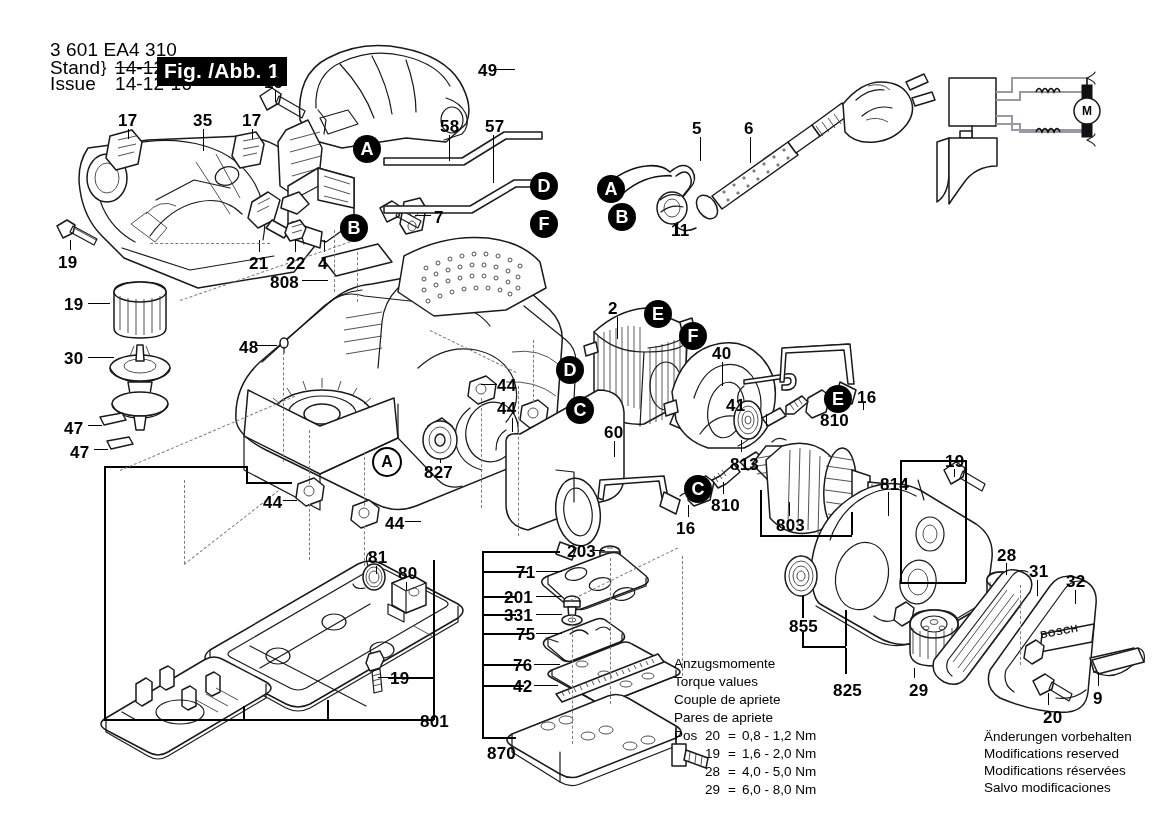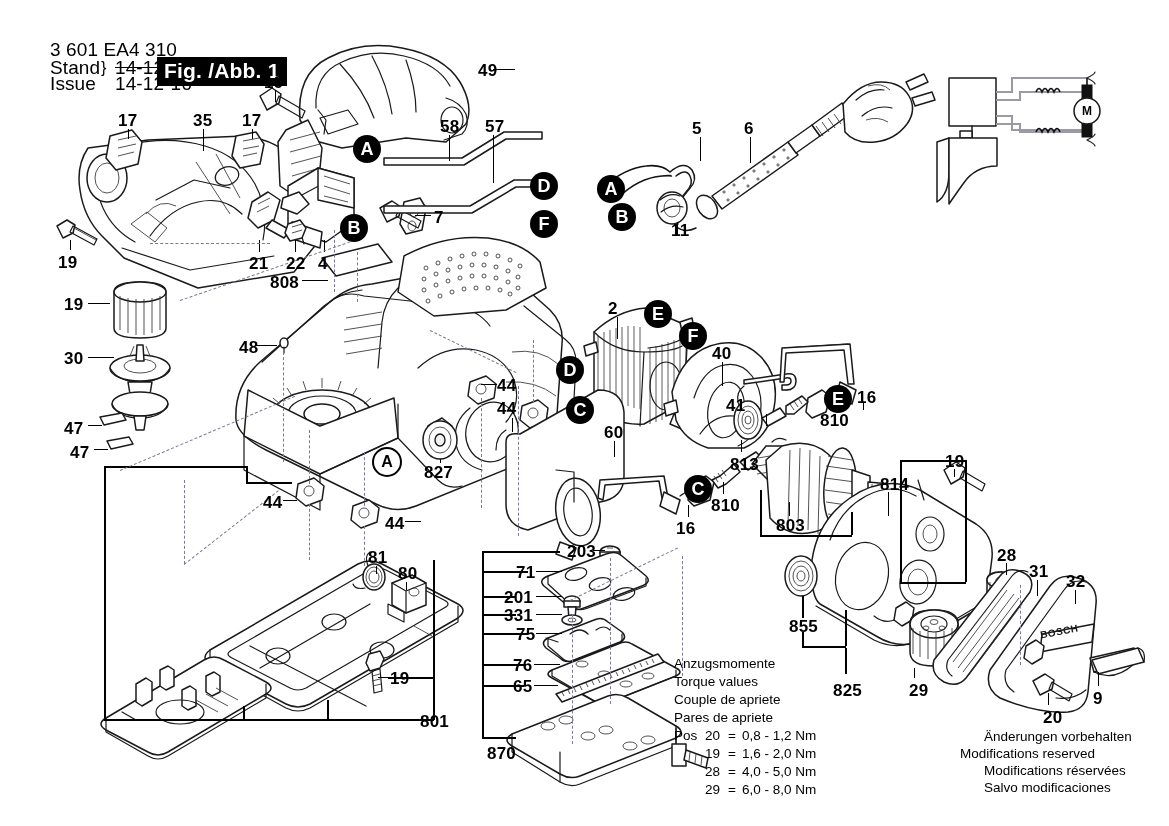--- a/index.html
+++ b/index.html
@@ -813,21 +813,21 @@
 
   <div class="leg" style="left:705px;top:763px">28</div>
   <div class="leg" style="left:728px;top:763px">=</div>
   <div class="leg" style="left:742px;top:763px">4,0 - 5,0 Nm</div>
 
   <div class="leg" style="left:705px;top:781px">29</div>
   <div class="leg" style="left:728px;top:781px">=</div>
   <div class="leg" style="left:742px;top:781px">6,0 - 8,0 Nm</div>
 
   <div class="leg tight" style="left:984px;top:728px">Änderungen vorbehalten</div>
-  <div class="leg tight" style="left:960px;top:745px">Modifications reserved</div>
+  <div class="leg tight" style="left:984px;top:745px">Modifications reserved</div>
   <div class="leg tight" style="left:984px;top:762px">Modifications réservées</div>
   <div class="leg tight" style="left:984px;top:779px">Salvo modificaciones</div>
 
   <div style="position:absolute;left:1040px;top:626px;font-size:10px;font-weight:bold;letter-spacing:.5px;transform:rotate(-11deg);color:#1a1a1a">BOSCH</div>
 
   <div style="position:absolute;left:1082px;top:104px;font-size:12px;font-weight:bold">M</div>
 
   <div id="callout-layer">
       <div class="num" style="left: 478px; top: 62px;">49</div>
       <div class="num" style="left: 264px; top: 74px;">19</div>
@@ -872,21 +872,21 @@
       <div class="num" style="left: 1066px; top: 573px;">32</div>
       <div class="num" style="left: 368px; top: 549px;">81</div>
       <div class="num" style="left: 398px; top: 565px;">80</div>
       <div class="num" style="left: 567px; top: 543px;">203</div>
       <div class="num" style="left: 516px; top: 564px;">71</div>
       <div class="num" style="left: 504px; top: 589px;">201</div>
       <div class="num" style="left: 504px; top: 607px;">331</div>
       <div class="num" style="left: 516px; top: 626px;">75</div>
       <div class="num" style="left: 789px; top: 618px;">855</div>
       <div class="num" style="left: 513px; top: 657px;">76</div>
-      <div class="num" style="left: 513px; top: 678px;">65</div>
+      <div class="num" style="left: 513px; top: 678px;">42</div>
       <div class="num" style="left: 390px; top: 670px;">19</div>
       <div class="num" style="left: 833px; top: 682px;">825</div>
       <div class="num" style="left: 909px; top: 682px;">29</div>
       <div class="num" style="left: 1093px; top: 690px;">9</div>
       <div class="num" style="left: 420px; top: 713px;">801</div>
       <div class="num" style="left: 1043px; top: 709px;">20</div>
       <div class="num" style="left: 487px; top: 745px;">870</div>
       <div class="mark" style="left: 353px; top: 135px;">A</div>
       <div class="mark" style="left: 340px; top: 214px;">B</div>
       <div class="mark" style="left: 530px; top: 172px;">D</div>

